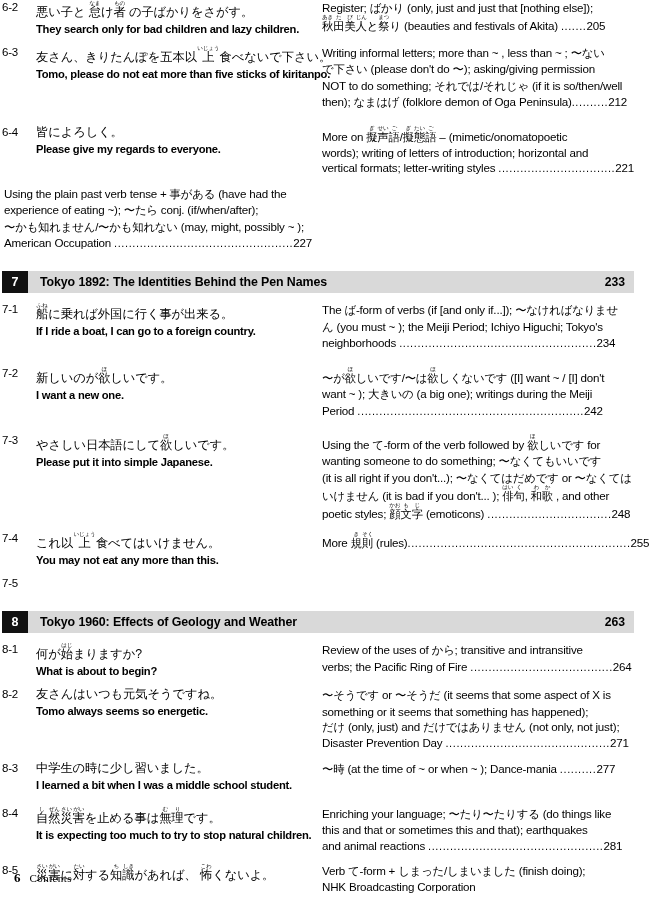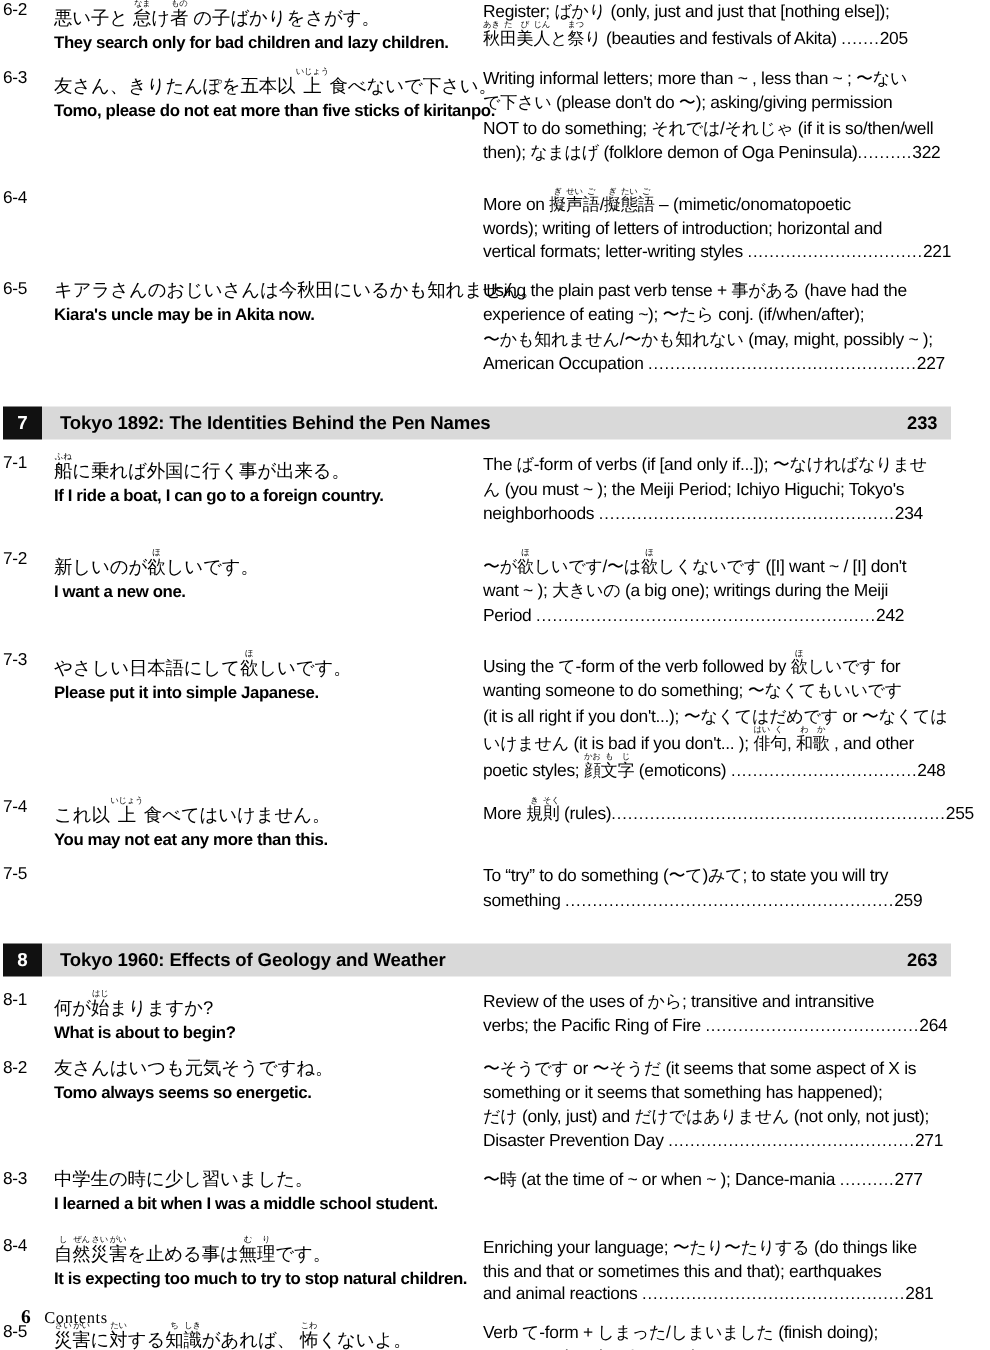--- a/index.html
+++ b/index.html
@@ -199,53 +199,48 @@
           <span class="ltext">
             <div class="jp">友さん、きりたんぽを五本以&nbsp;<ruby>上<rt>いじょう</rt></ruby>&nbsp;食べないで下さい。</div>
             <div class="en">Tomo, please do not eat more than five sticks of kiritanpo.</div>
           </span>
         </div>
       </div>
       <div class="col-right">
         <div class="gloss">Writing informal letters; more than ~ , less than ~ ; <span class="jpi">〜ない</span><br>
           <span class="jpi">で下さい</span> (please don't do <span class="jpi">〜</span>); asking/giving permission<br>
           NOT to do something; <span class="jpi">それでは/それじゃ</span> (if it is so/then/well<br>
-          then); <span class="jpi">なまはげ</span> (folklore demon of Oga Peninsula)<span class="leader">..........</span><span class="pg">322</span>
+          then); <span class="jpi">なまはげ</span> (folklore demon of Oga Peninsula)<span class="leader">..........</span><span class="pg">212</span>
         </div>
       </div>
     </div>
 
     <div class="spacer-md"></div>
 
     <div class="entry">
       <div class="col-left">
         <div class="lrow">
           <span class="num">6-4</span>
+          <span class="ltext">
+            <div class="jp">皆によろしく。</div>
+            <div class="en">Please give my regards to everyone.</div>
+          </span>
         </div>
       </div>
       <div class="col-right">
         <div class="gloss">More on&nbsp;<span class="jpi"><ruby>擬<rt>ぎ</rt></ruby><ruby>声<rt>せい</rt></ruby><ruby>語<rt>ご</rt></ruby>/<ruby>擬<rt>ぎ</rt></ruby><ruby>態<rt>たい</rt></ruby><ruby>語<rt>ご</rt></ruby></span> – (mimetic/onomatopoetic<br>
           words); writing of letters of introduction; horizontal and<br>
           vertical formats; letter-writing styles <span class="leader">................................</span><span class="pg">221</span>
         </div>
       </div>
     </div>
 
     <div class="spacer-sm"></div>
 
     <div class="entry">
-      <div class="col-left">
-        <div class="lrow">
-          <span class="num">6-5</span>
-          <span class="ltext">
-            <div class="jp">キアラさんのおじいさんは今秋田にいるかも知れません。</div>
-            <div class="en">Kiara's uncle may be in Akita now.</div>
-          </span>
-        </div>
-      </div>
       <div class="col-right">
         <div class="gloss">Using the plain past verb tense + <span class="jpi">事がある</span> (have had the<br>
           experience of eating ~); <span class="jpi">〜たら</span> conj. (if/when/after);<br>
           <span class="jpi">〜かも知れません/〜かも知れない</span> (may, might, possibly ~ );<br>
           American Occupation <span class="leader">.................................................</span><span class="pg">227</span>
         </div>
       </div>
     </div>
   </div>
 
@@ -341,25 +336,20 @@
     </div>
 
     <div class="spacer-sm"></div>
 
     <div class="entry">
       <div class="col-left">
         <div class="lrow">
           <span class="num">7-5</span>
         </div>
       </div>
-      <div class="col-right">
-        <div class="gloss">To “try” to do something (<span class="jpi">〜て</span>)<span class="jpi">みて</span>; to state you will try<br>
-          something <span class="leader">............................................................</span><span class="pg">259</span>
-        </div>
-      </div>
     </div>
   </div>
 
   <div class="spacer-lg"></div>
 
   <div>
     <div class="chapter">
       <div class="badge">8</div>
       <div class="bar">
         <span class="ctitle">Tokyo 1960: Effects of Geology and Weather</span>

